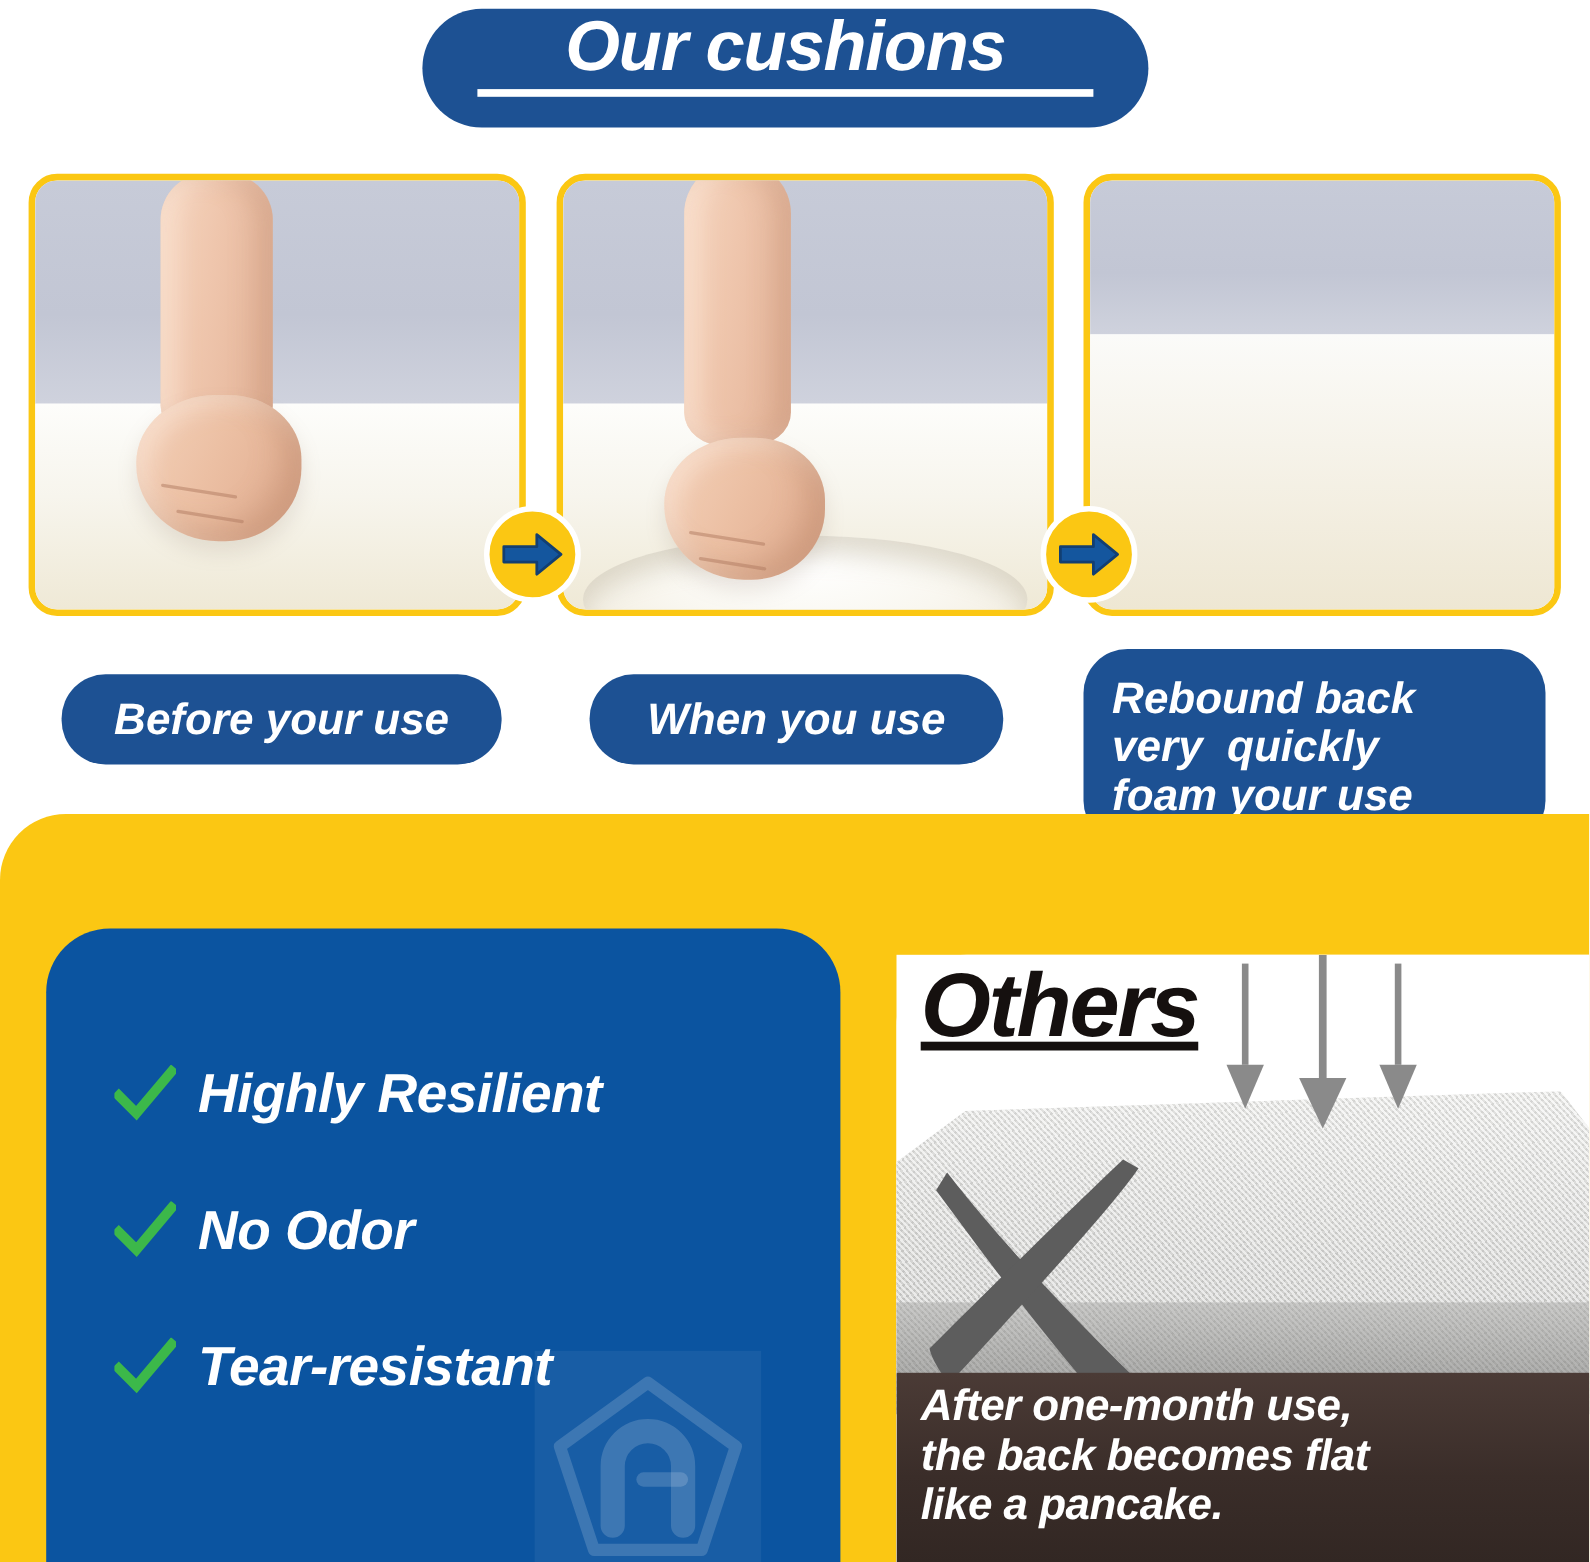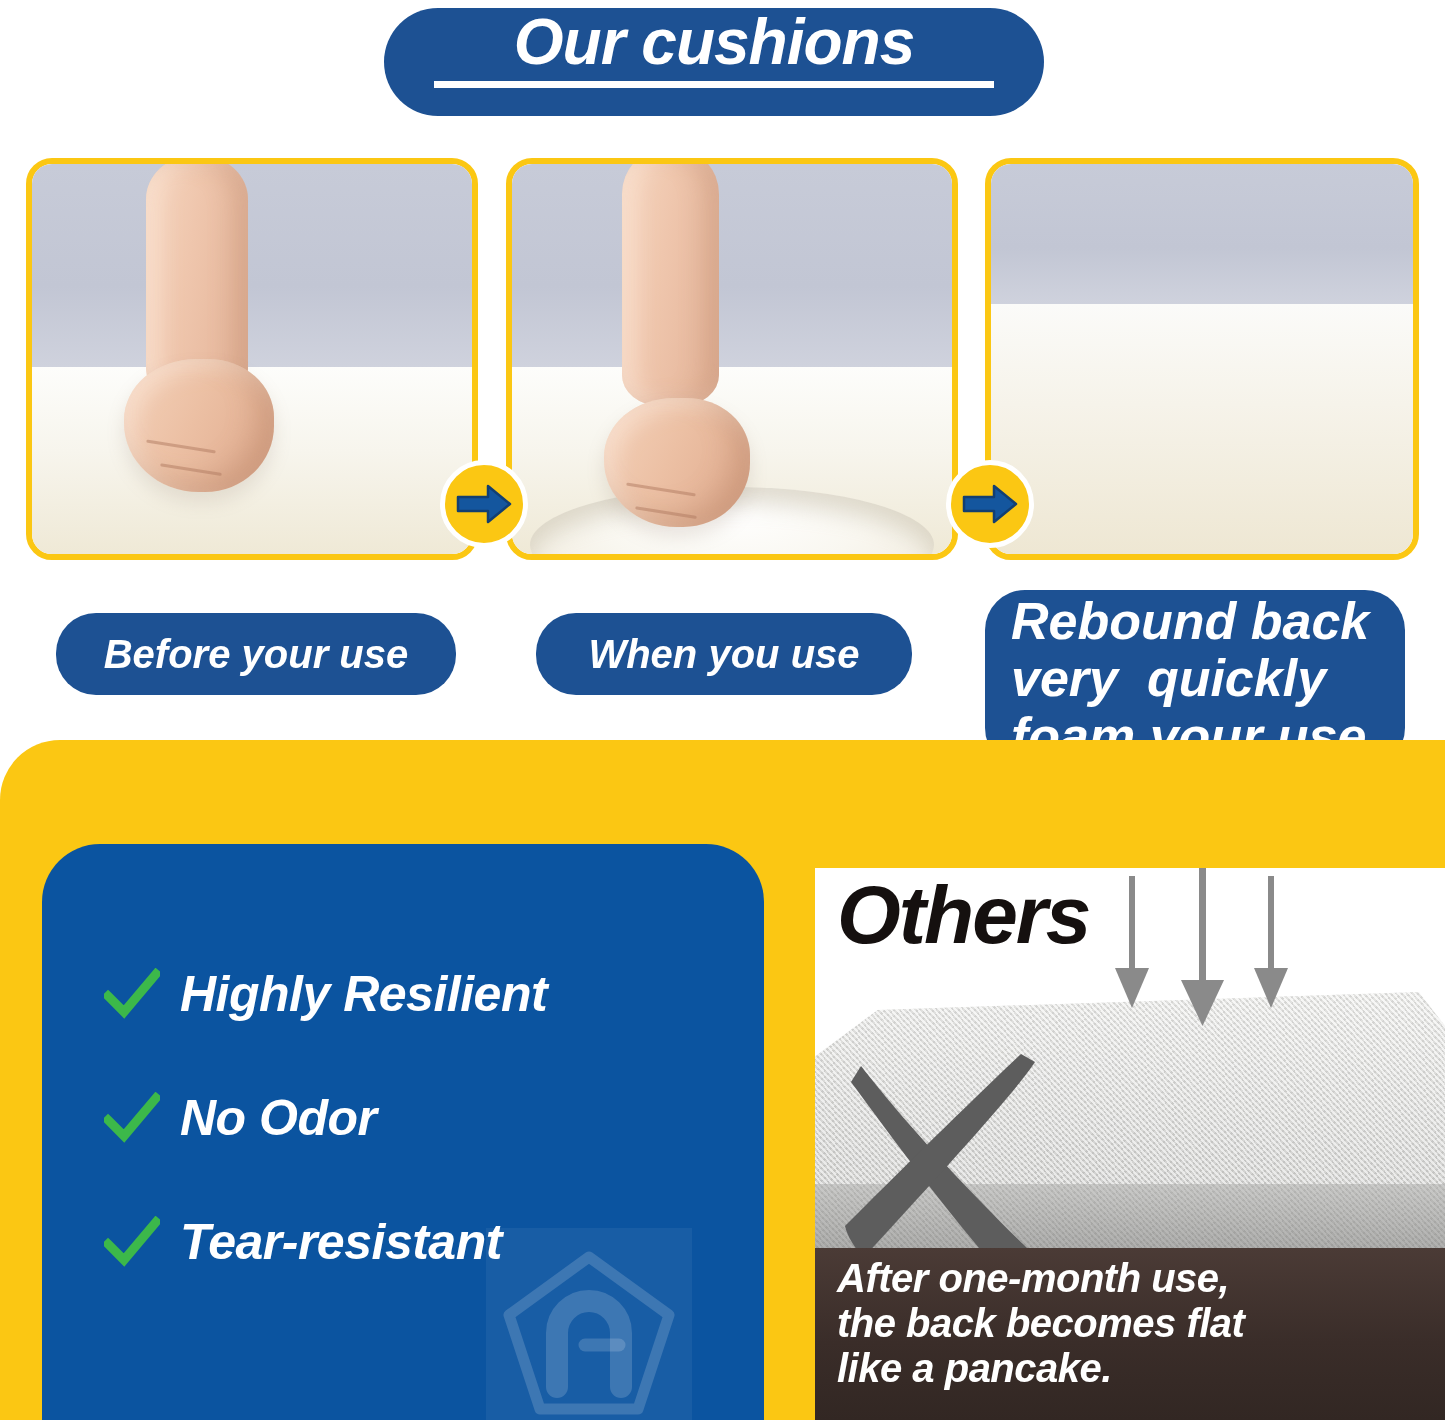--- a/index.html
+++ b/index.html
@@ -175,21 +175,21 @@
   .cap-1 {
     left: 56px; top: 613px; width: 400px; height: 82px;
     align-items: center; font-size: 40px;
   }
   .cap-2 {
     left: 536px; top: 613px; width: 376px; height: 82px;
     align-items: center; font-size: 40px;
   }
   .cap-3 {
     left: 985px; top: 590px; width: 420px; height: 178px;
-    padding-left: 26px; font-size: 52px; line-height: 1.10;
+    padding-left: 26px; font-size: 40px; line-height: 1.10;
   }
   .cap-3 span { display: block; white-space: pre; }
 
   
   .yellow-section {
     position: absolute;
     left: 0;
     top: 740px;
     width: 1445px;
     height: 680px;
@@ -269,20 +269,21 @@
     position: absolute;
     left: 22px;
     top: 6px;
     color: #15100f;
     font-size: 82px;
     font-weight: bold;
     font-style: italic;
     letter-spacing: -2px;
     line-height: 1;
     z-index: 4;
+    text-decoration: underline;
   }
   .press-arrows {
     position: absolute;
     left: 290px;
     top: 0;
     width: 200px;
     height: 160px;
     z-index: 3;
   }
   .foam-slab {

